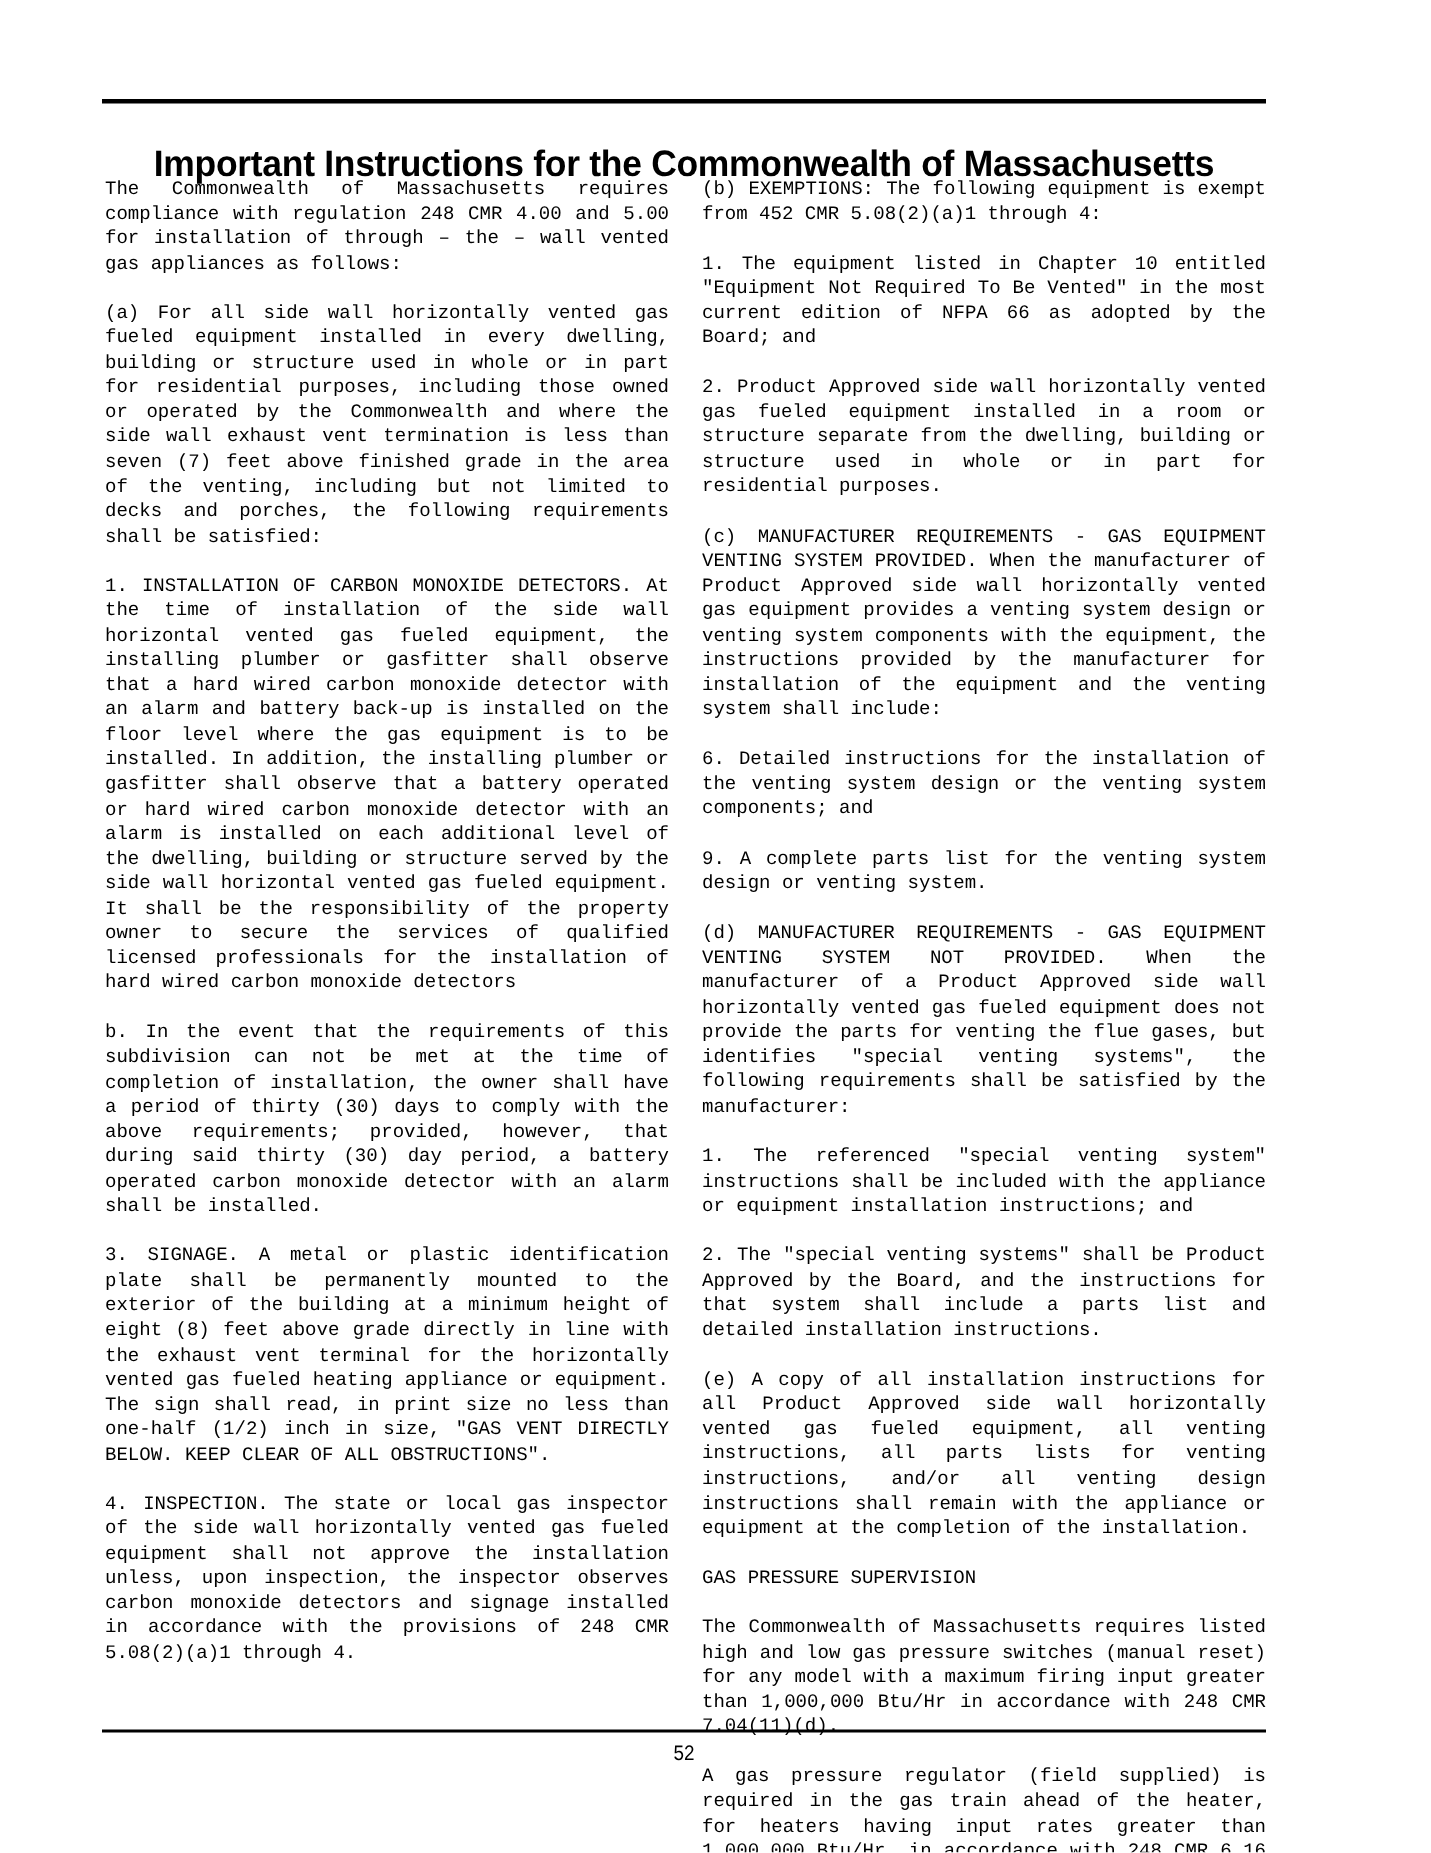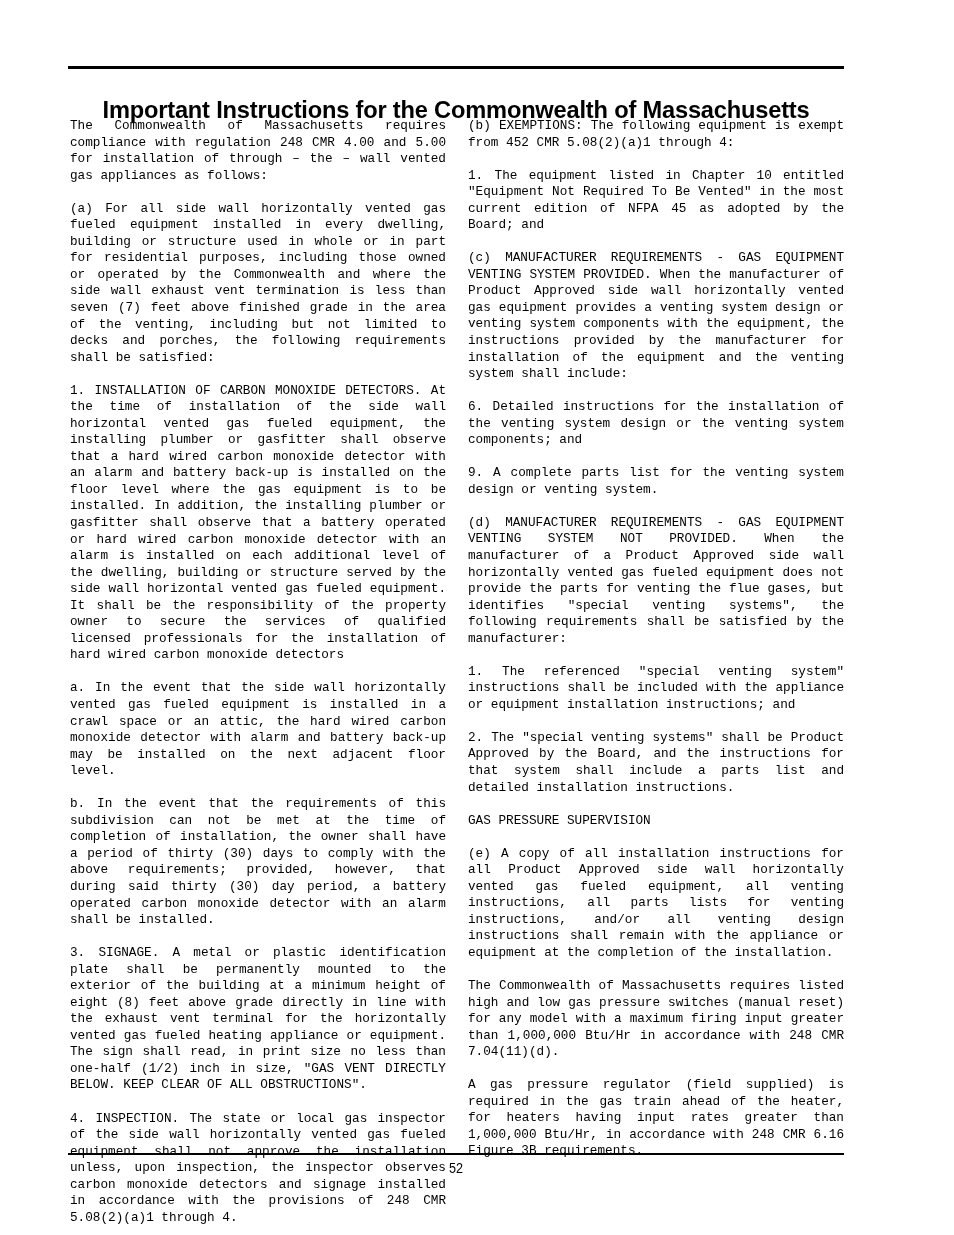--- a/index.html
+++ b/index.html
@@ -102,37 +102,37 @@
 
   <div class="rule-top"></div>
 
   <h1 class="page-title">Important Instructions for the Commonwealth of Massachusetts</h1>
 
   <div class="columns">
     <div class="col">
       <p class="para">The Commonwealth of Massachusetts requires compliance with regulation 248 CMR 4.00 and 5.00 for installation of through – the – wall vented gas appliances as follows:</p>
       <p class="para">(a) For all side wall horizontally vented gas fueled equipment installed in every dwelling, building or structure used in whole or in part for residential purposes, including those owned or operated by the Commonwealth and where the side wall exhaust vent termination is less than seven (7) feet above finished grade in the area of the venting, including but not limited to decks and porches, the following requirements shall be satisfied:</p>
       <p class="para">1. INSTALLATION OF CARBON MONOXIDE DETECTORS. At the time of installation of the side wall horizontal vented gas fueled equipment, the installing plumber or gasfitter shall observe that a hard wired carbon monoxide detector with an alarm and battery back-up is installed on the floor level where the gas equipment is to be installed. In addition, the installing plumber or gasfitter shall observe that a battery operated or hard wired carbon monoxide detector with an alarm is installed on each additional level of the dwelling, building or structure served by the side wall horizontal vented gas fueled equipment. It shall be the responsibility of the property owner to secure the services of qualified licensed professionals for the installation of hard wired carbon monoxide detectors</p>
-      <p class="para">a. In the event that the side wall horizontally vented gas fueled equipment is installed in a crawl space or an attic, the hard wired carbon monoxide detector with alarm and battery back-up may be installed on the next adjacent floor level.</p>
       <p class="para">b. In the event that the requirements of this subdivision can not be met at the time of completion of installation, the owner shall have a period of thirty (30) days to comply with the above requirements; provided, however, that during said thirty (30) day period, a battery operated carbon monoxide detector with an alarm shall be installed.</p>
       <p class="para">3. SIGNAGE. A metal or plastic identification plate shall be permanently mounted to the exterior of the building at a minimum height of eight (8) feet above grade directly in line with the exhaust vent terminal for the horizontally vented gas fueled heating appliance or equipment. The sign shall read, in print size no less than one-half (1/2) inch in size, "GAS VENT DIRECTLY BELOW. KEEP CLEAR OF ALL OBSTRUCTIONS".</p>
       <p class="para">4. INSPECTION. The state or local gas inspector of the side wall horizontally vented gas fueled equipment shall not approve the installation unless, upon inspection, the inspector observes carbon monoxide detectors and signage installed in accordance with the provisions of 248 CMR 5.08(2)(a)1 through 4.</p>
     </div>
 
     <div class="col">
       <p class="para">(b) EXEMPTIONS: The following equipment is exempt from 452 CMR 5.08(2)(a)1 through 4:</p>
-      <p class="para">1. The equipment listed in Chapter 10 entitled "Equipment Not Required To Be Vented" in the most current edition of NFPA 45 as adopted by the Board; and</p>
+      <p class="para">1. The equipment listed in Chapter 10 entitled "Equipment Not Required To Be Vented" in the most current edition of NFPA 66 as adopted by the Board; and</p>
+      <p class="para">2. Product Approved side wall horizontally vented gas fueled equipment installed in a room or structure separate from the dwelling, building or structure used in whole or in part for residential purposes.</p>
       <p class="para">(c) MANUFACTURER REQUIREMENTS - GAS EQUIPMENT VENTING SYSTEM PROVIDED. When the manufacturer of Product Approved side wall horizontally vented gas equipment provides a venting system design or venting system components with the equipment, the instructions provided by the manufacturer for installation of the equipment and the venting system shall include:</p>
       <p class="para">6. Detailed instructions for the installation of the venting system design or the venting system components; and</p>
       <p class="para">9. A complete parts list for the venting system design or venting system.</p>
       <p class="para">(d) MANUFACTURER REQUIREMENTS - GAS EQUIPMENT VENTING SYSTEM NOT PROVIDED. When the manufacturer of a Product Approved side wall horizontally vented gas fueled equipment does not provide the parts for venting the flue gases, but identifies "special venting systems", the following requirements shall be satisfied by the manufacturer:</p>
       <p class="para">1. The referenced "special venting system" instructions shall be included with the appliance or equipment installation instructions; and</p>
       <p class="para">2. The "special venting systems" shall be Product Approved by the Board, and the instructions for that system shall include a parts list and detailed installation instructions.</p>
+      <p class="para">(e) A copy of all installation instructions for all Product Approved side wall horizontally vented gas fueled equipment, all venting instructions, all parts lists for venting instructions, and/or all venting design instructions shall remain with the appliance or equipment at the completion of the installation.</p>
       <p class="para nojust">GAS PRESSURE SUPERVISION</p>
-      <p class="para">(e) A copy of all installation instructions for all Product Approved side wall horizontally vented gas fueled equipment, all venting instructions, all parts lists for venting instructions, and/or all venting design instructions shall remain with the appliance or equipment at the completion of the installation.</p>
       <p class="para">The Commonwealth of Massachusetts requires listed high and low gas pressure switches (manual reset) for any model with a maximum firing input greater than 1,000,000 Btu/Hr in accordance with 248 CMR 7.04(11)(d).</p>
       <p class="para">A gas pressure regulator (field supplied) is required in the gas train ahead of the heater, for heaters having input rates greater than 1,000,000 Btu/Hr, in accordance with 248 CMR 6.16 Figure 3B requirements.</p>
     </div>
   </div>
 
   <div class="rule-bottom"></div>
 
   <div class="page-number">52</div>
 
 </div>

